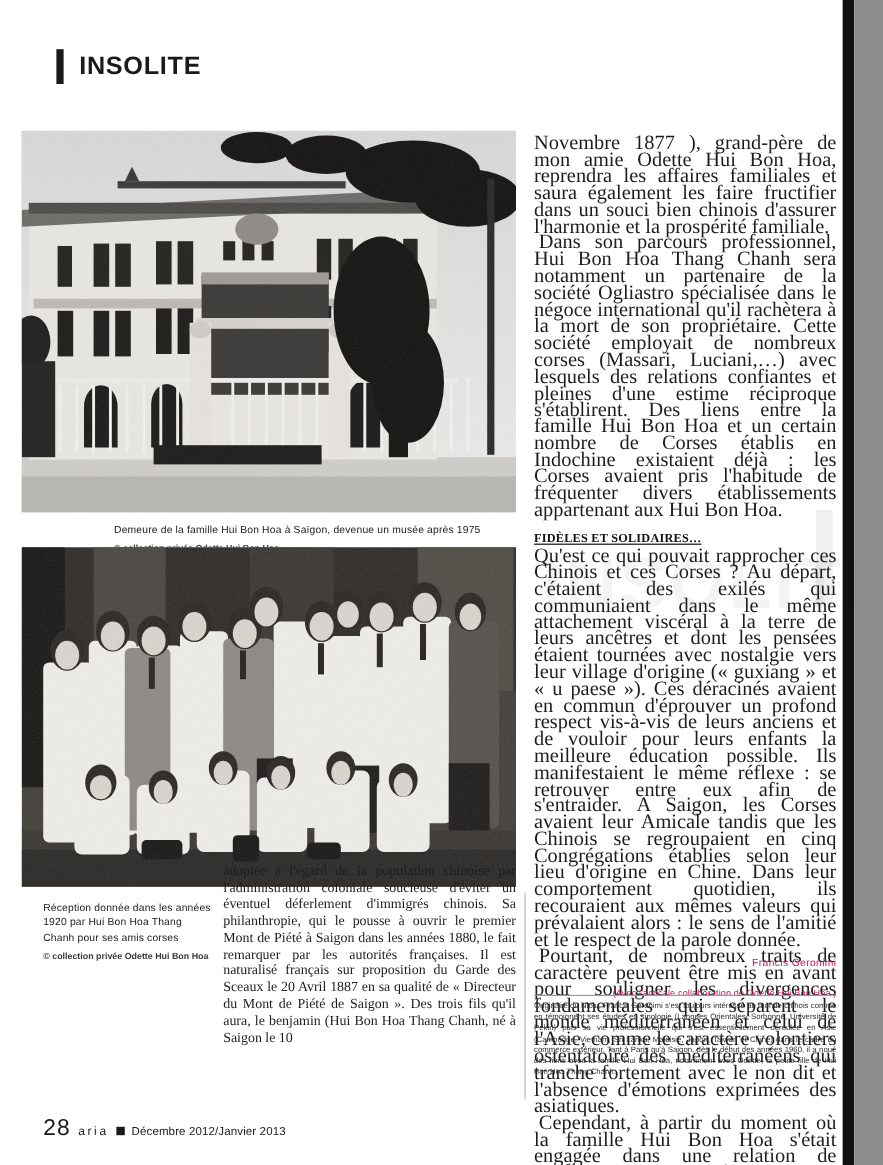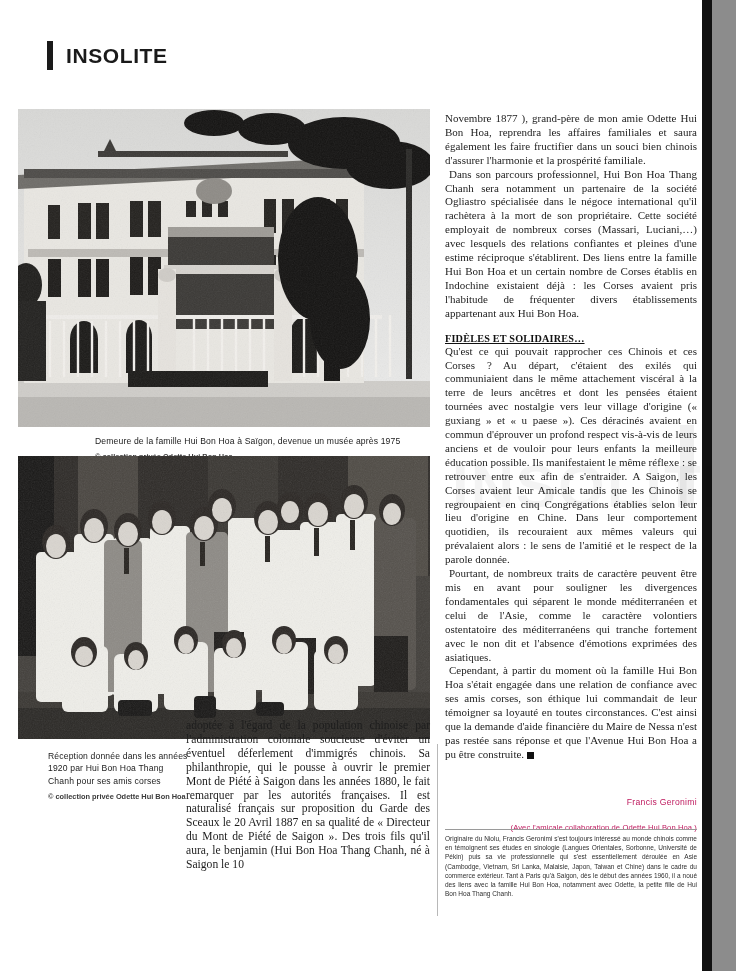--- a/index.html
+++ b/index.html
@@ -103,21 +103,21 @@
   }
 
   .cap-villa {
     position: absolute;
     left: 95px;
     top: 429px;
     width: 330px;
   }
   .cap-group {
     position: absolute;
-    left: 48px;
+    left: 36px;
     top: 744px;
     width: 142px;
   }
 
   
   .left-body {
     position: absolute;
     left: 186px;
     top: 719px;
     width: 244px;
@@ -139,21 +139,21 @@
   }
 
   
   .col-right {
     position: absolute;
     left: 445px;
     top: 112px;
     width: 252px;
   }
   .rc-para {
-    font-size: 11px;
+    font-size: 17px;
     line-height: 13.9px;
     text-align: justify;
     color: #1d1d1d;
     hyphens: auto;
     margin: 0 0 0 0;
   }
   .rc-para + .rc-para { text-indent: 4px; }
   .rc-section-head {
     font-family: "Liberation Serif", serif;
     font-weight: bold;
@@ -542,14 +542,20 @@
   </div>
 
   <div class="byline">
     <div class="byline-name">Francis Geronimi</div>
     <div class="byline-note">(Avec l'amicale collaboration de Odette Hui Bon Hoa )</div>
   </div>
 
   <div class="bio-rule"></div>
   <div class="bio">Originaire du Niolu, Francis Geronimi s'est toujours intéressé au monde chinois comme en témoignent ses études en sinologie (Langues Orientales, Sorbonne, Université de Pékin)  puis sa vie professionnelle qui s'est essentiellement déroulée en Asie (Cambodge, Vietnam, Sri Lanka, Malaisie, Japon, Taiwan et Chine) dans le cadre du commerce extérieur. Tant à Paris qu'à Saigon, dès le début des années 1960, il a noué des liens avec la famille Hui Bon Hoa, notamment avec Odette, la petite fille de Hui Bon Hoa Thang Chanh.</div>
 
+  <div class="footer">
+    <span class="footer-page">28</span>
+    <span class="footer-brand">aria</span>
+    <span class="footer-square"></span>
+    <span class="footer-date">Décembre 2012/Janvier 2013</span>
+  </div>
 
 </div>
 
 </body></html>

